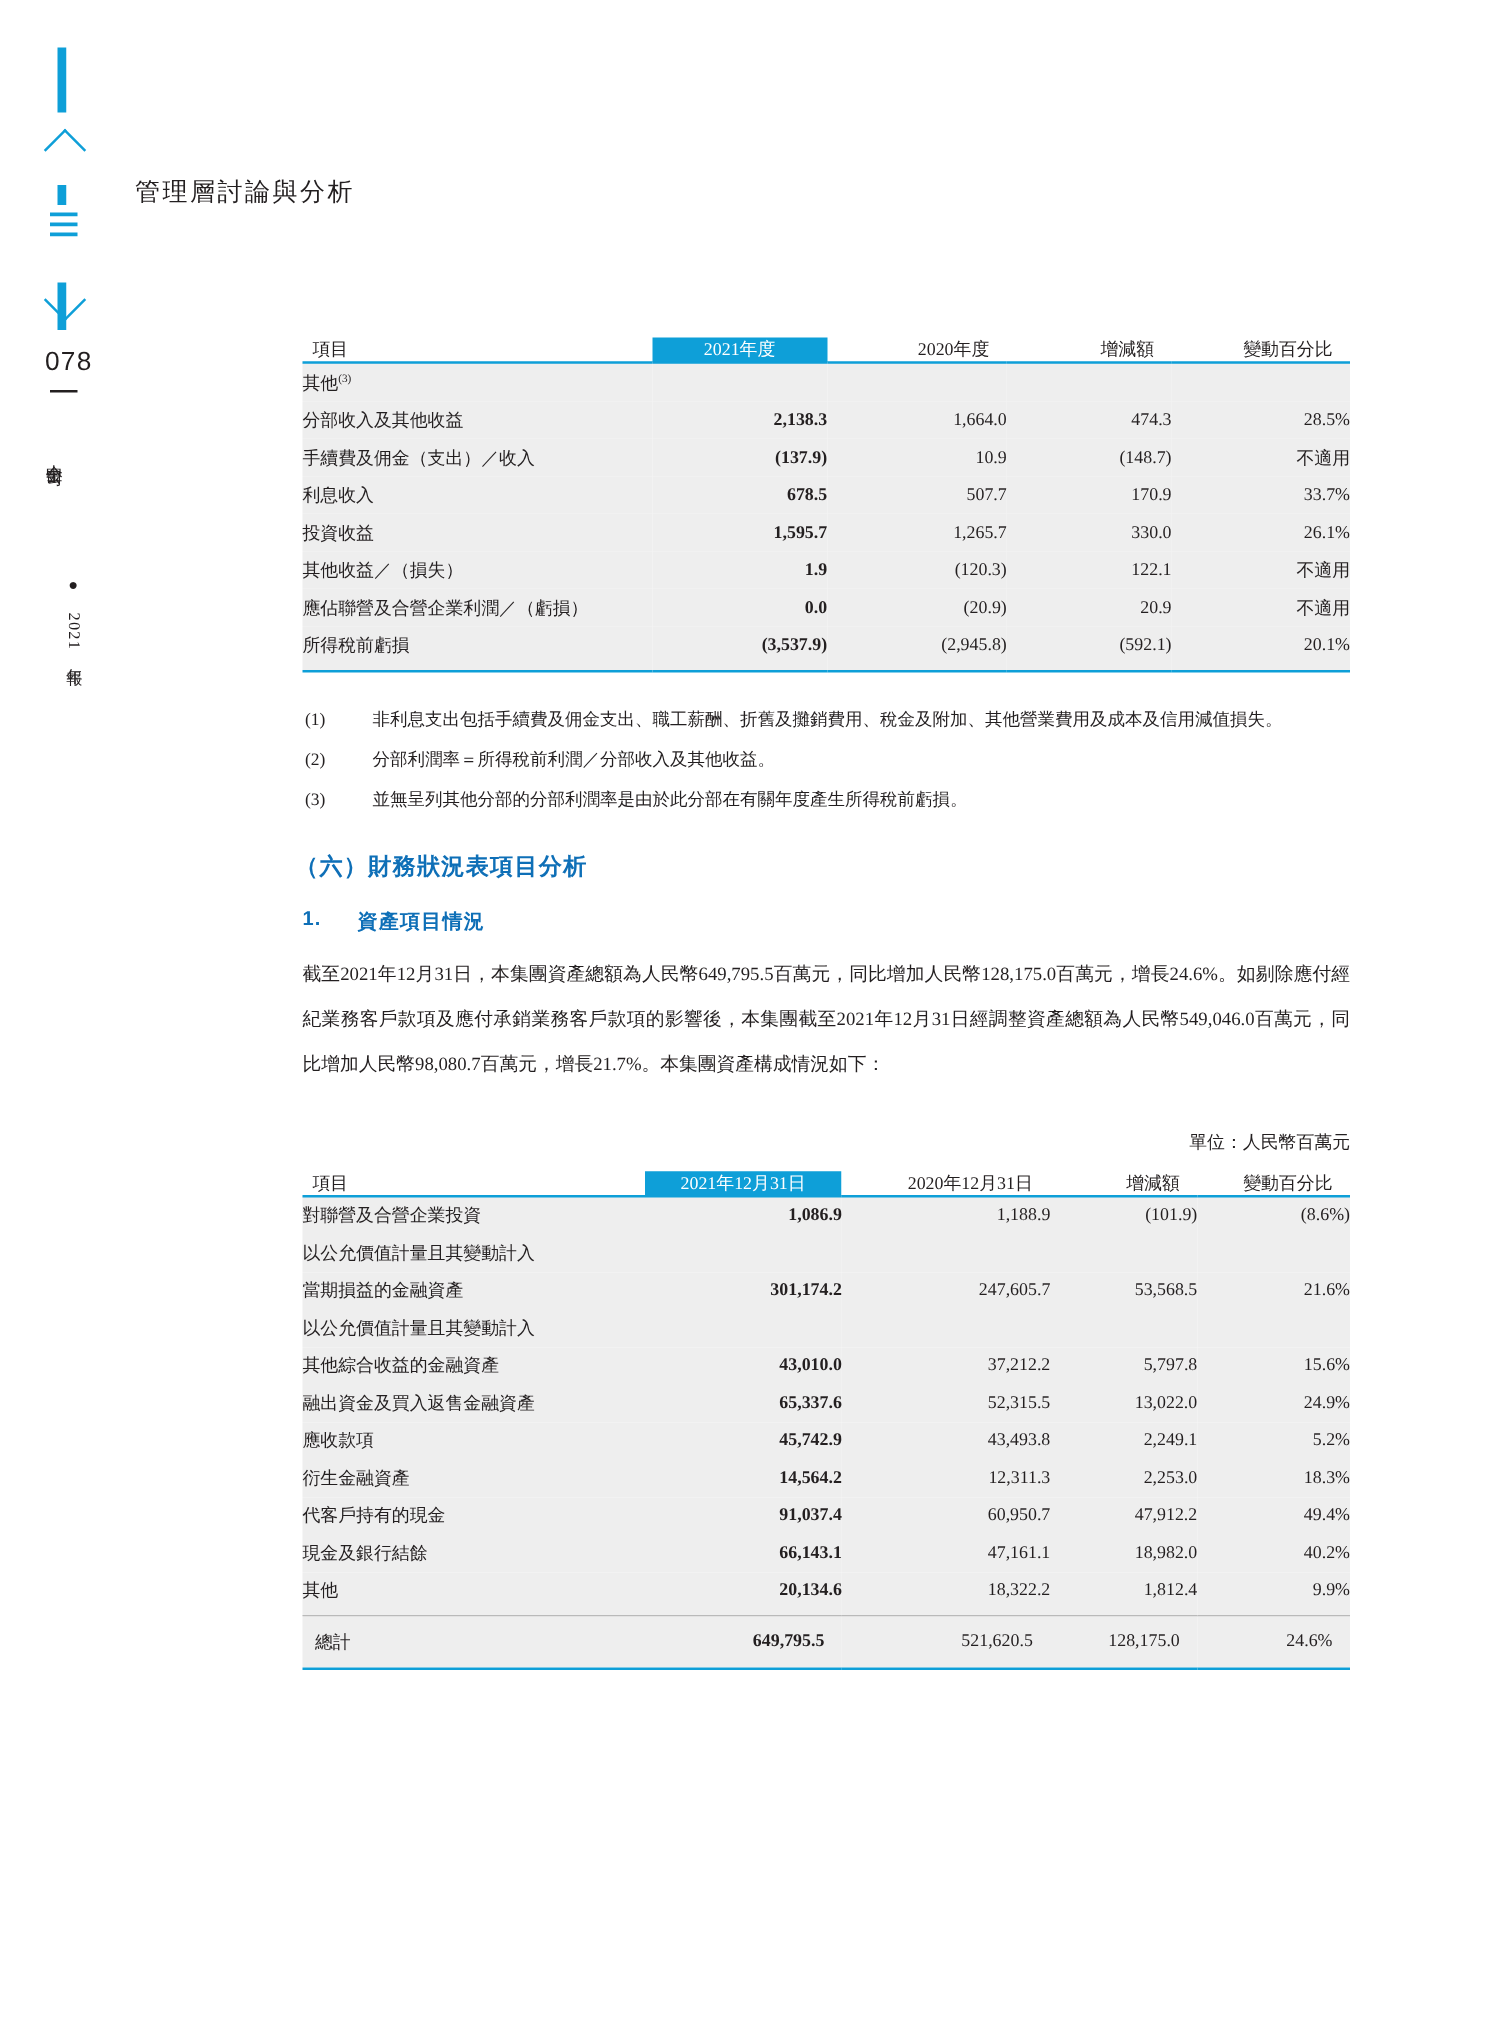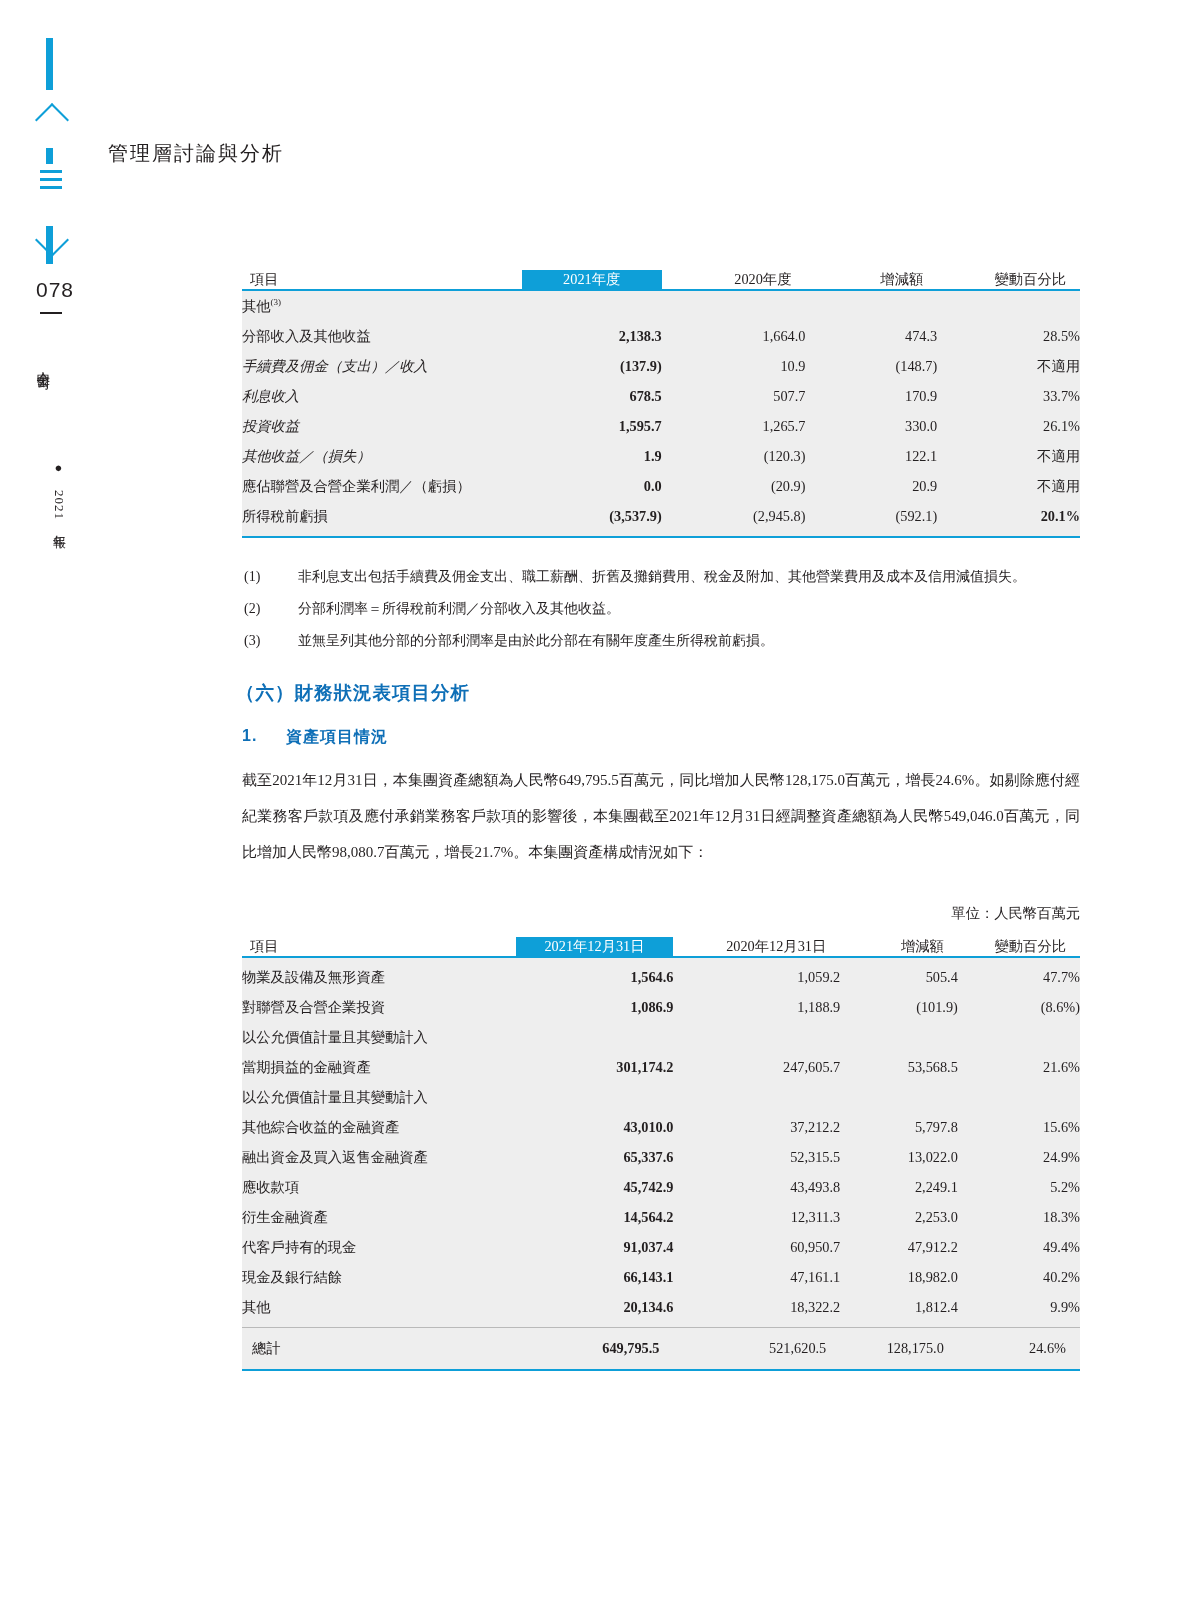--- a/index.html
+++ b/index.html
@@ -58,21 +58,21 @@
   }
   .thead-row th.num{text-align:right;padding-right:14px;}
   .thead-row th.hl-col{padding-left:10px;padding-right:10px;}
   td.item{text-align:left;}
   td.num{text-align:right;padding-right:14px;white-space:nowrap;}
   td.numb{text-align:right;padding-right:14px;font-weight:bold;white-space:nowrap;}
   tr.band td{background:#eeeeee;}
   tr.row td{padding:5.5px 0;}
   .ind0{padding-left:10px;}
   .ind1{padding-left:28px;}
-  .ind2{padding-left:48px;font-style:italic;}
+  .ind2{padding-left:48px;}
   .thin-top td{border-top:1px solid #b9b9b9;}
   .tbl-bottom{border-bottom:2px solid #0e9fd8;}
   sup{font-size:9px;vertical-align:super;}
   
   .notes{margin-top:26px;font-size:14px;line-height:26px;}
   .note{display:flex;margin-bottom:6px;}
   .note .n-no{width:54px;flex:0 0 54px;padding-left:2px;}
   .note .n-tx{flex:1;text-align:justify;}
   
   h2.sec{
@@ -180,21 +180,21 @@
         <td class="numb">0.0</td>
         <td class="num">(20.9)</td>
         <td class="num">20.9</td>
         <td class="num">不適用</td>
       </tr>
       <tr class="row band">
         <td class="item ind1" style="padding-bottom:10px;">所得稅前虧損</td>
         <td class="numb" style="padding-bottom:10px;">(3,537.9)</td>
         <td class="num" style="padding-bottom:10px;">(2,945.8)</td>
         <td class="num" style="padding-bottom:10px;">(592.1)</td>
-        <td class="num" style="padding-bottom:10px;font-weight:bold;">20.1%</td>
+        <td class="num" style="padding-bottom:10px;">20.1%</td>
       </tr>
       <tr class="tbl-bottom">
           <td colspan="5" style="height:0;"></td>
         </tr>
     </tbody>
   </table>
 
   <div class="notes">
     <div class="note">
       <div class="n-no">(1)</div>
@@ -225,27 +225,20 @@
       <tr class="thead-row">
         <th class="item" style="width:300px;">項目</th>
         <th class="hl-col" style="width:150px;">2021年12月31日</th>
         <th class="num" style="width:160px;padding-left:6px;margin-left:32px;">2020年12月31日</th>
         <th class="num" style="width:110px;">增減額</th>
         <th class="num" style="width:118px;">變動百分比</th>
       </tr>
     </thead>
     <tbody>
       <tr class="row band">
-        <td class="item ind0" style="padding-top:10px;">物業及設備及無形資產</td>
-        <td class="numb" style="padding-top:10px;">1,564.6</td>
-        <td class="num" style="padding-top:10px;">1,059.2</td>
-        <td class="num" style="padding-top:10px;">505.4</td>
-        <td class="num" style="padding-top:10px;">47.7%</td>
-      </tr>
-      <tr class="row band">
         <td class="item ind0">對聯營及合營企業投資</td>
         <td class="numb">1,086.9</td>
         <td class="num">1,188.9</td>
         <td class="num">(101.9)</td>
         <td class="num">(8.6%)</td>
       </tr>
       <tr class="row band">
         <td class="item ind0">以公允價值計量且其變動計入</td>
         <td class="numb"></td>
         <td class="num"></td>

